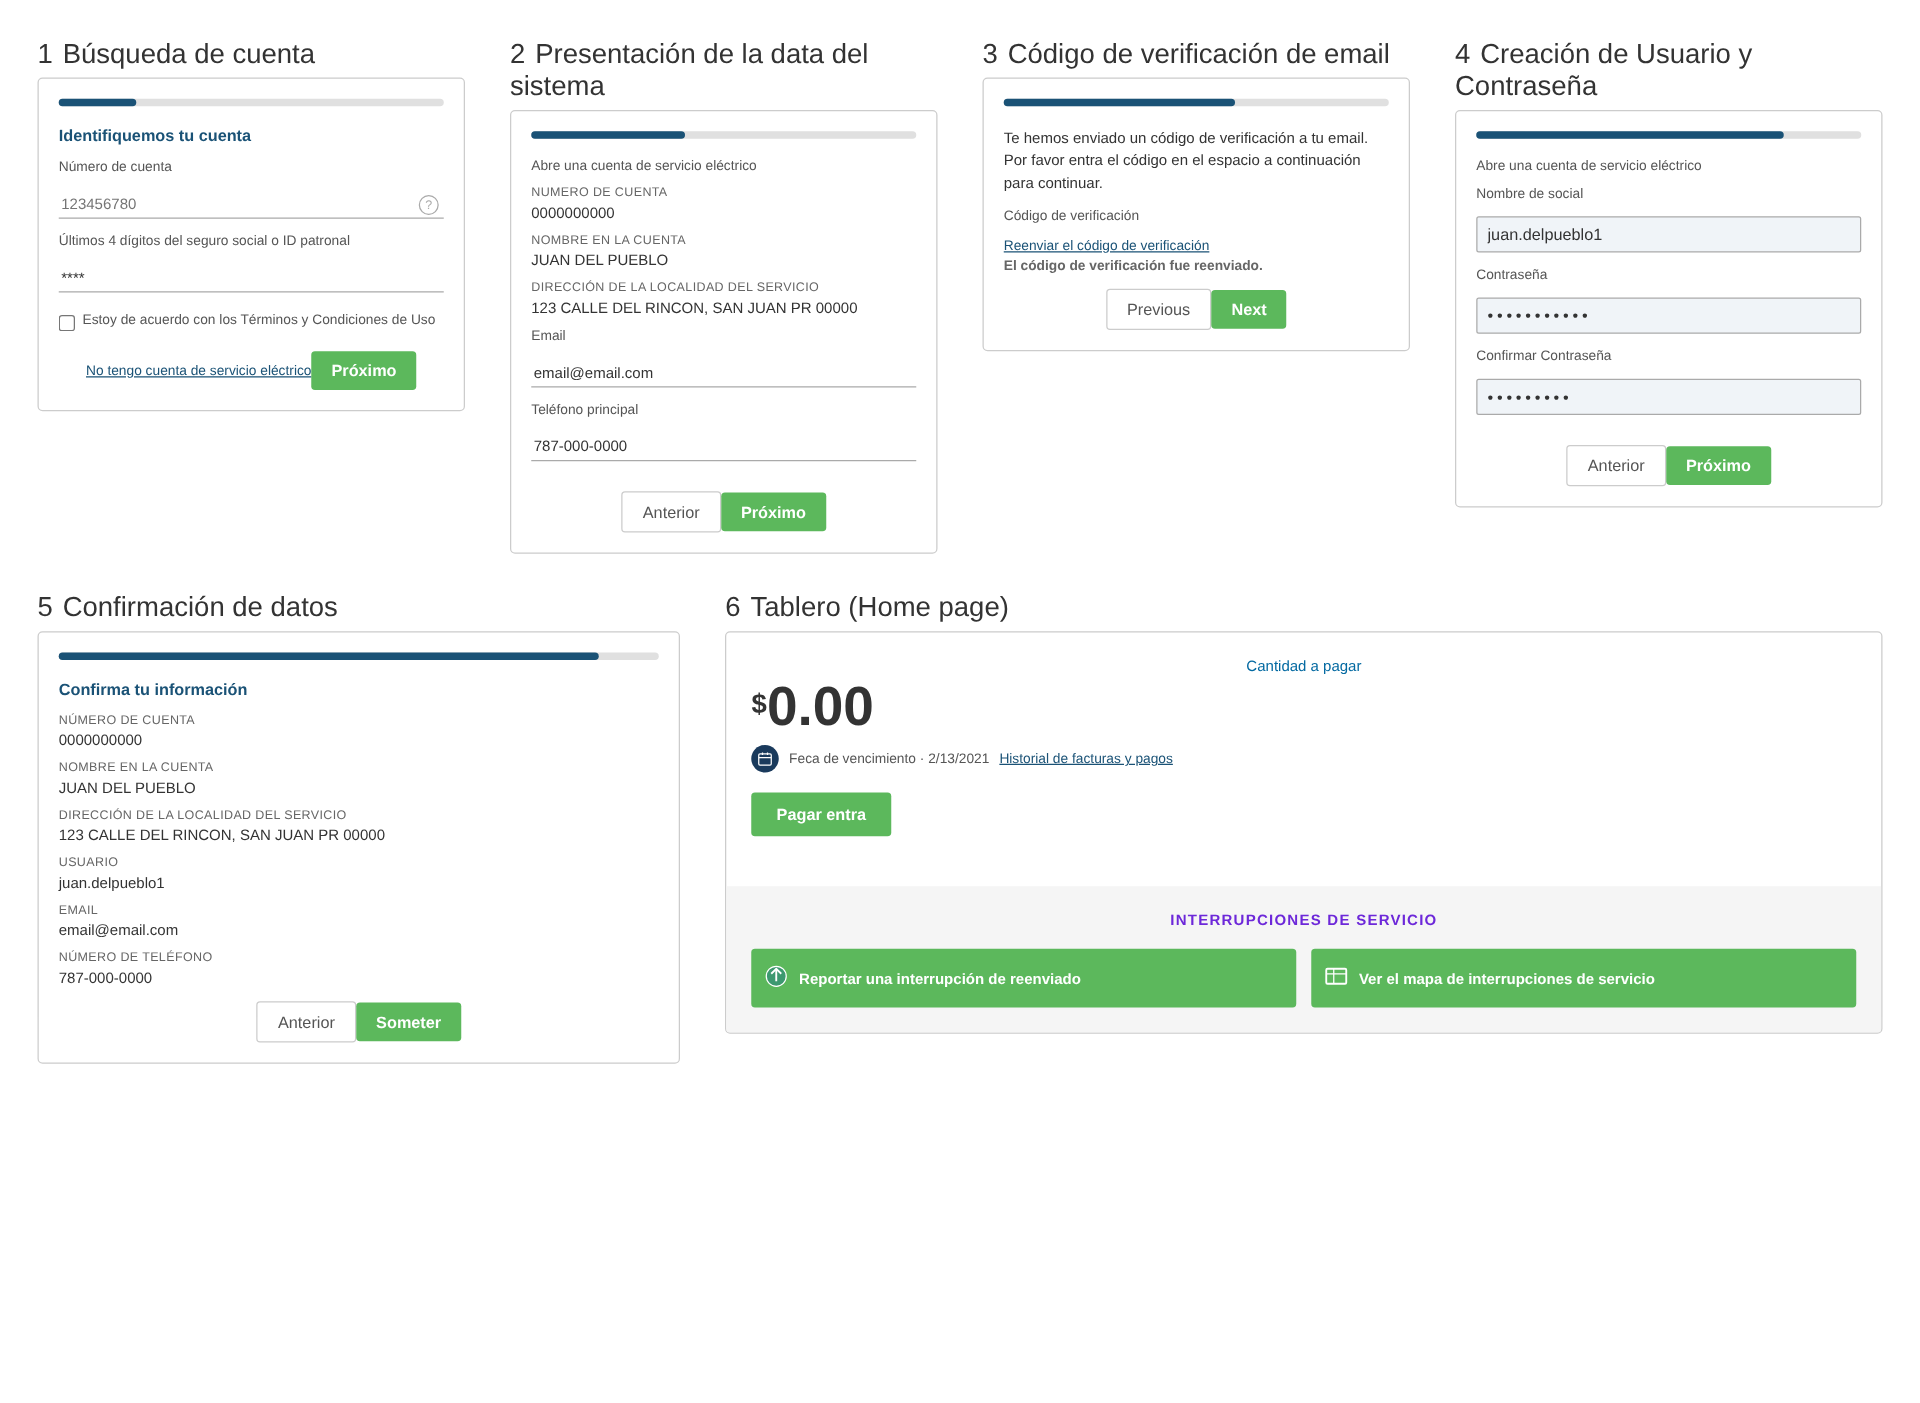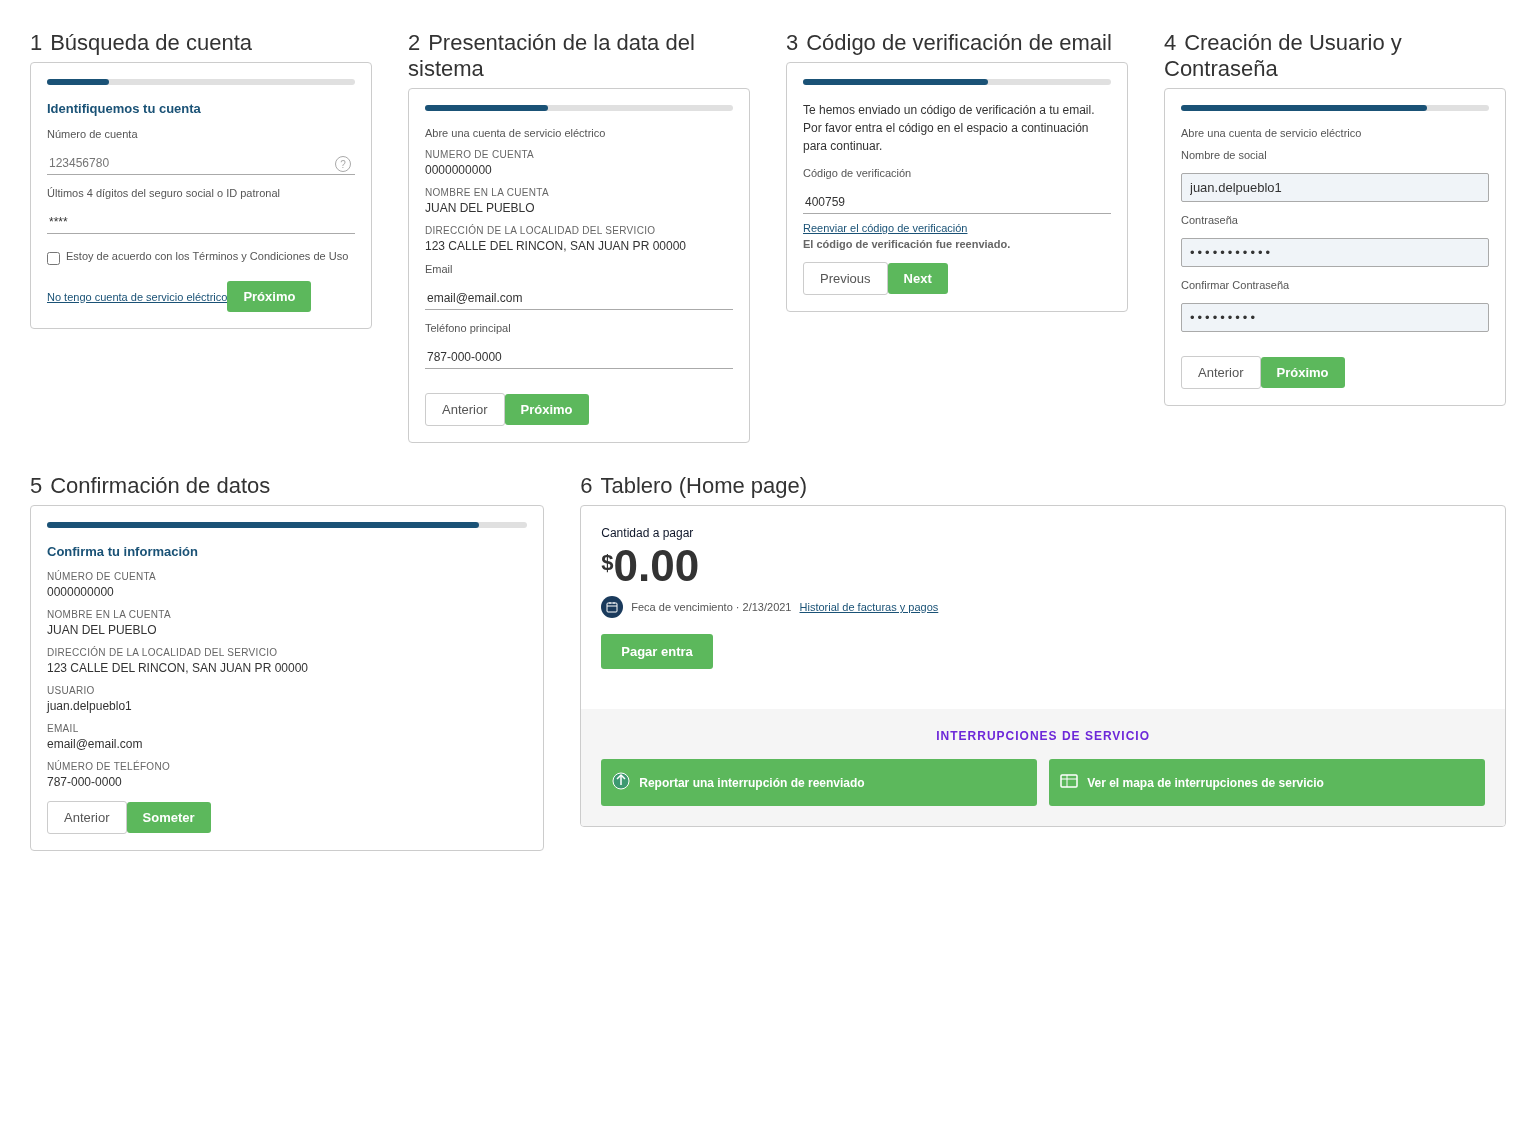--- a/index.html
+++ b/index.html
@@ -144,21 +144,21 @@
       color: #555;
       border: 1px solid #ccc;
       border-radius: 3px;
       padding: 8px 16px;
       font-size: 13px;
       cursor: pointer;
     }
     .btn-row {
       display: flex;
       align-items: center;
-      justify-content: flex-start;
+      justify-content: center;
       margin-top: 12px;
     }
     .link-text {
       font-size: 11px;
       color: #1a5276;
       text-decoration: underline;
       cursor: pointer;
     }
     .verification-text {
       font-size: 12px;
@@ -209,22 +209,23 @@
       border-radius: 4px;
       background: #fff;
       padding: 0;
       overflow: hidden;
     }
     .home-top {
       padding: 20px;
     }
     .amount-label {
       font-size: 12px;
-      color: #0f172a;
+      color: #0369a1;
       margin-bottom: 4px;
+      text-align: center;
     }
     .amount-value {
       font-size: 44px;
       font-weight: bold;
       color: #333;
       line-height: 1;
       margin-bottom: 8px;
     }
     .amount-value sup {
       font-size: 22px;
@@ -379,21 +380,20 @@
       <span class="step-number">
         <span>3</span> <span>Código de verificación de email</span>
       </span>
     </div>
     <div class="card">
       <div class="progress-bar">
         <div class="progress-fill" style="width:60%"></div>
       </div>
       <p class="verification-text">Te hemos enviado un código de verificación a tu email. Por favor entra el código en el espacio a continuación para continuar.</p>
       <div class="label-text">Código de verificación</div>
-      <input type="text" class="input-field" value="400759" style="margin-bottom: 8px;">
       <a class="resend-link">Reenviar el código de verificación</a>
       <div class="resend-confirm">El código de verificación fue reenviado.</div>
       <div class="btn-row">
         <button class="btn-outline">Previous</button>
         <button class="btn-green">Next</button>
       </div>
     </div>
   </div>
 
   <div>

